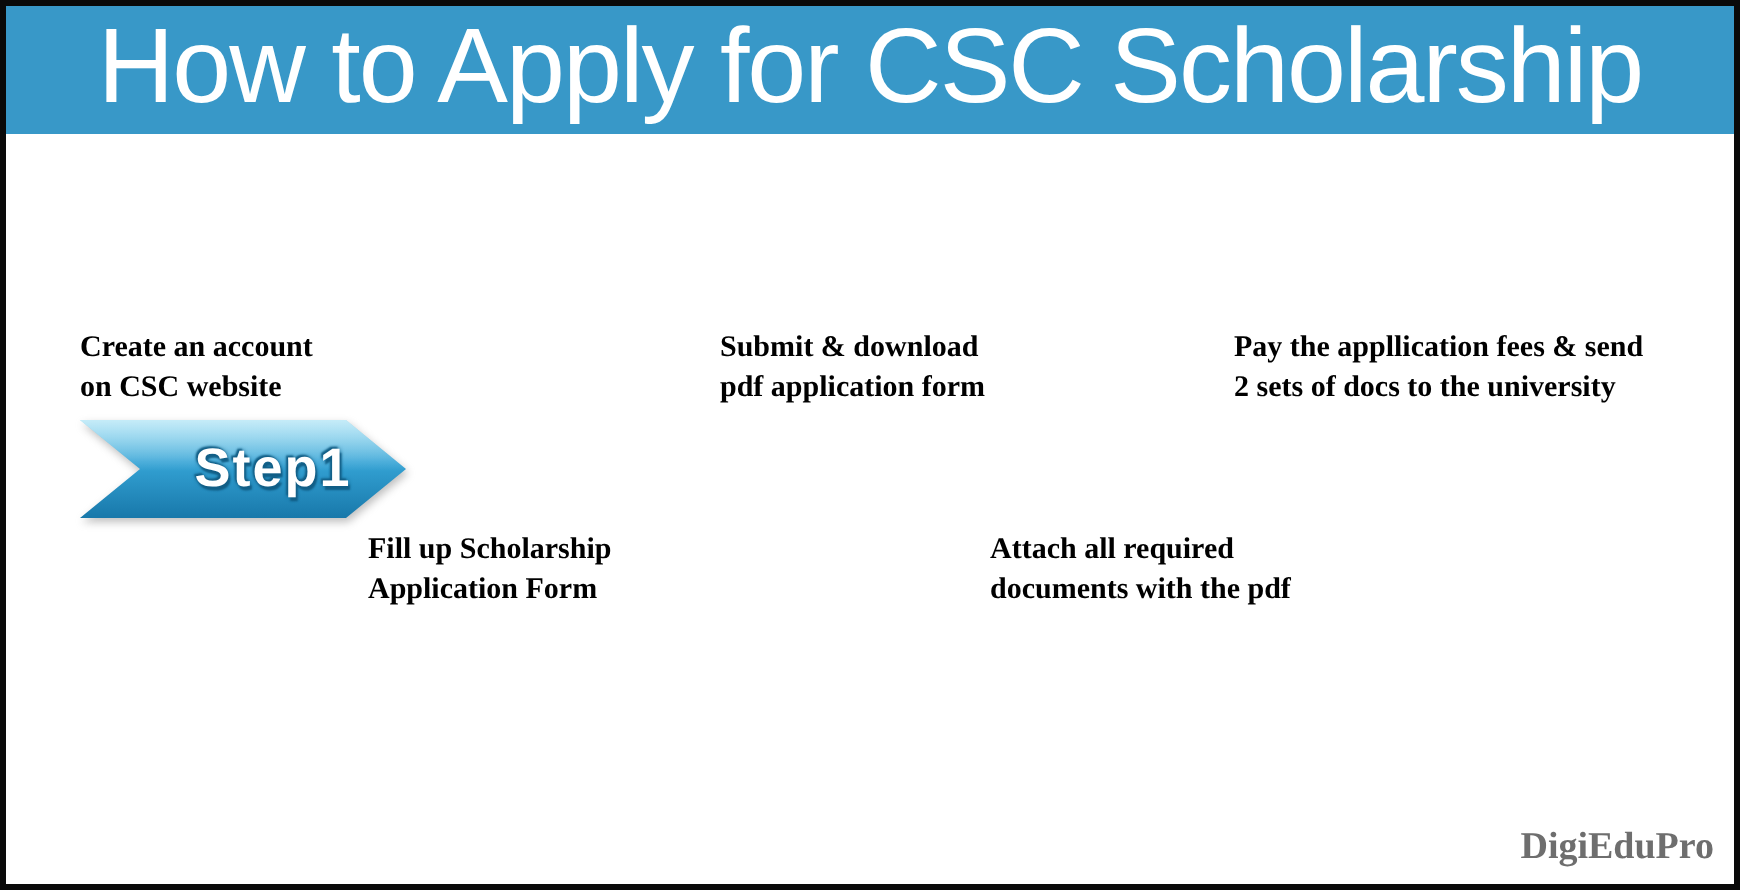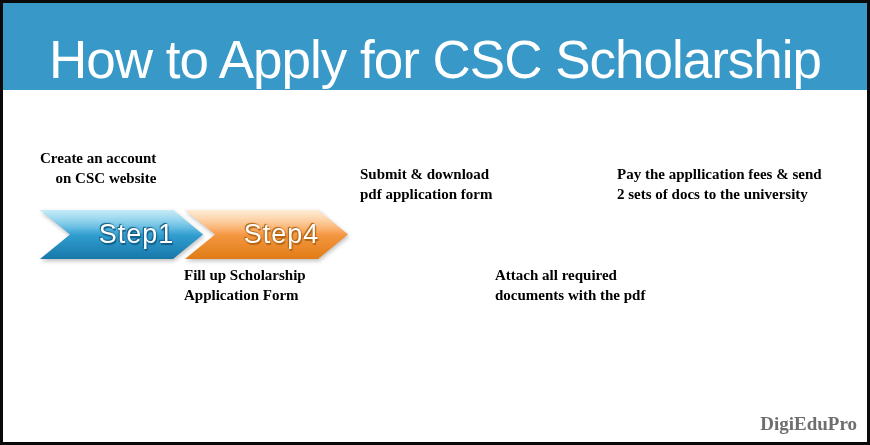--- a/index.html
+++ b/index.html
@@ -7,22 +7,22 @@
     position: relative;
     width: 870px; height: 445px;
     box-sizing: border-box;
     border: 3px solid #0a0a0a;
     background: #ffffff;
     overflow: hidden;
     font-family: "Liberation Serif", serif;
   }
   
   .band {
-    height: 87px;
-    display: flex; align-items: flex-end; justify-content: center;
+    height: 64px;
+    display: flex; align-items: flex-start; justify-content: center;
     background: #3898C8;
   }
   .band h1 {
     margin: 0;
     font-family: "Liberation Sans", sans-serif;
     font-weight: 300;
     font-size: 53px;
     letter-spacing: -1px;
     color: #ffffff;
     white-space: nowrap;
@@ -30,21 +30,21 @@
   
   .note {
     position: absolute;
     font-family: "Liberation Serif", serif;
     font-weight: bold;
     font-size: 15px;
     line-height: 20px;
     color: #000000;
     white-space: pre-line;
   }
-  .n1 { left: 37px;  top: 145px; text-align: right; }
+  .n1 { left: 37px;  top: 161px; }
   .n2 { left: 181px; top: 262px; }
   .n3 { left: 329px; top: 161px; margin-left: 28px; }
   .n4 { left: 472px; top: 262px; margin-left: 20px; }
   .n5 { left: 614px; top: 161px; }
   
   .arrows {
     position: absolute;
     left: 37px; top: 207px;
     display: flex;
   }
@@ -67,21 +67,21 @@
     position: absolute; inset: 0;
     background: linear-gradient(180deg,
       rgba(255,255,255,0.55) 0%,
       rgba(255,255,255,0.18) 38%,
       rgba(255,255,255,0.00) 52%);
     pointer-events: none;
   }
   .arrow-label {
     position: relative; z-index: 1;
     font-family: "Liberation Sans", sans-serif;
-    font-weight: normal;
+    font-weight: bold;
     font-size: 27px;
     letter-spacing: 1px;
     color: #ffffff;
     text-shadow:
       1px 2px 1px var(--ts),
       -1px -1px 1px var(--ts),
       0 0 2px var(--ts);
   }
   
   .brand {
@@ -114,24 +114,19 @@
 documents with the pdf</div>
     <div class="note n5">Pay the appllication fees &amp; send
 2 sets of docs to the university</div>
 
     <div class="arrows">
       <div class="aw" style="--light: #7FD4F0; --main: #35A4D6; --dark: #1878AA; --ts: #115E86;">
         <div class="arrow">
           <span class="arrow-label">Step1</span>
         </div>
       </div>
-      <div class="aw" style="--light: #FFD4A0; --main: #F89C49; --dark: #E07C15; --ts: #B26310;">
-        <div class="arrow">
-          <span class="arrow-label">Step4</span>
-        </div>
-      </div>
     </div>
 
   </main>
 
   <div class="brand" style="color: rgb(110, 110, 110);">DigiEduPro</div>
 
 </div>
 
 </body></html>

